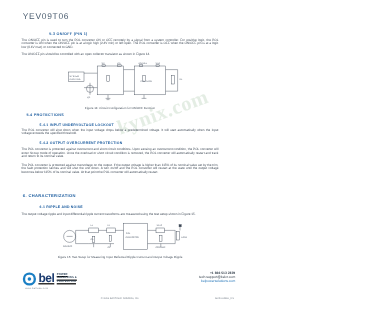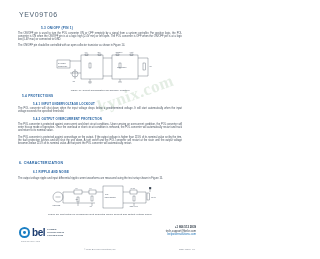--- a/index.html
+++ b/index.html
@@ -61,21 +61,21 @@
   }
 
   
   .fig{position:absolute;}
   .fig svg{display:block;}
 
   
   .footer{position:absolute;left:0;top:221px;width:200px;height:38px;}
   .bel-logo{
     position:absolute;left:19px;top:6px;
-    display:flex;align-items:center;gap:2px;
+    display:flex;align-items:center;gap:2px;text-decoration:underline;
   }
   .bel-mark{
     width:11px;height:11px;border-radius:50%;
     background:#1b7fc4;position:relative;flex:none;
   }
   .bel-mark:before{
     content:"";position:absolute;left:2.2px;top:2.2px;
     width:6.6px;height:6.6px;border-radius:50%;
     background:#fff;
   }

